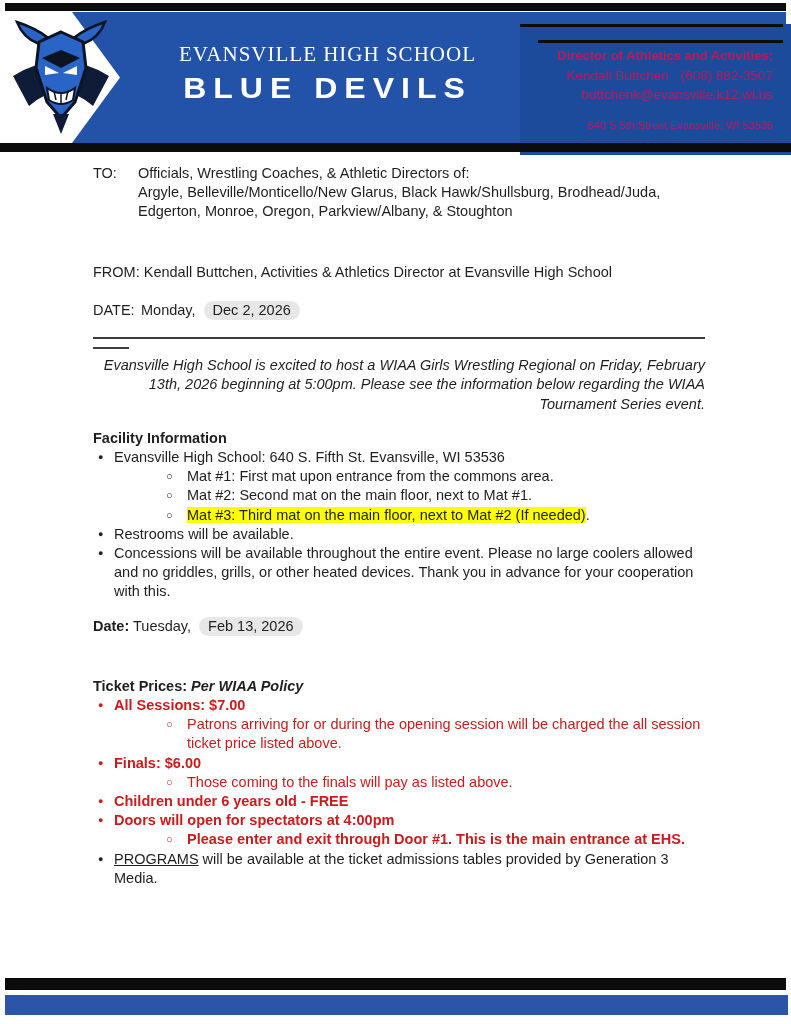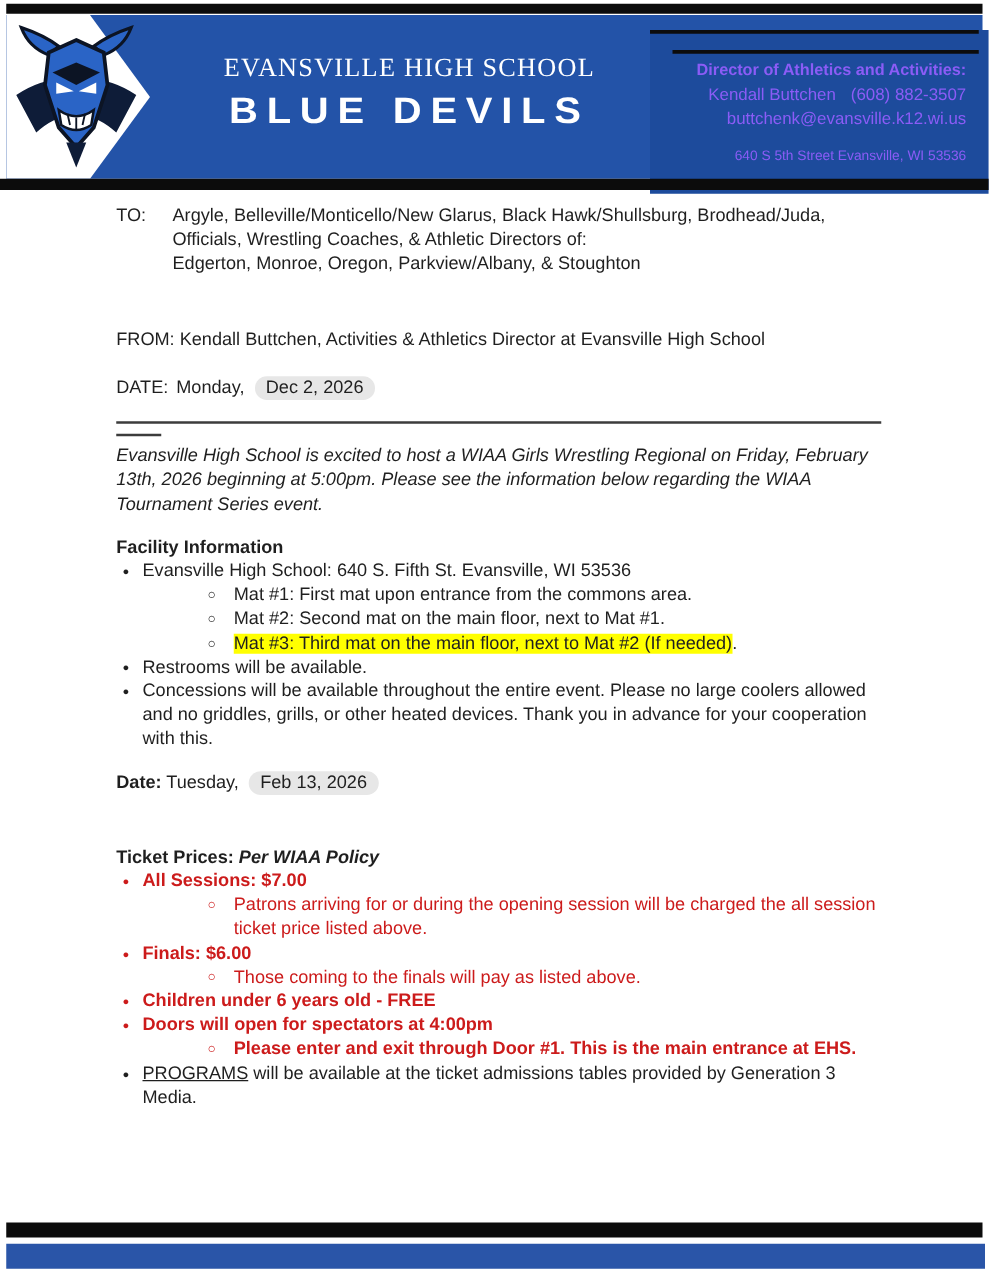--- a/index.html
+++ b/index.html
@@ -16,21 +16,21 @@
   .banner{position:absolute;left:5px;top:12px;width:781px;height:131px;background:var(--c-banner_blue,#2353a8);}
   .contact-panel{position:absolute;left:515px;top:12px;width:271px;height:131px;background:var(--c-panel_blue,#1d4b9c);}
   .hline{position:absolute;height:3px;background:var(--c-bar_black,#0c0c0c);}
   .hline1{left:520px;top:24px;width:263px;}
   .hline2{left:538px;top:40px;width:245px;}
   .pennant-svg{position:absolute;left:5px;top:12px;}
   .banner-center{position:absolute;left:135px;top:42px;width:385px;text-align:center;color:#ffffff;}
   .school-name{font-family:"Liberation Serif",serif;font-size:21px;letter-spacing:1px;white-space:nowrap;}
   .tagline{font-family:"Liberation Serif",serif;font-size:15px;margin-top:2px;}
   .team-name{font-size:32px;font-weight:bold;letter-spacing:7px;margin-top:3px;white-space:nowrap;transform:scaleY(.92);}
-  .contact-text{position:absolute;right:18px;top:48px;width:280px;text-align:right;color:#8b5cf6;}
+  .contact-text{position:absolute;right:18px;top:48px;width:280px;text-align:right;color:#be185d;}
   .contact-title{font-size:13px;font-weight:bold;}
   .contact-line{font-size:13.5px;margin-top:5px;}
   .contact-line .gap{display:inline-block;width:12px;}
   .contact-email{font-size:13.5px;margin-top:4px;}
   .contact-address{font-size:11px;margin-top:17px;text-align:right;}
   
   .footer-black{left:5px;top:978px;width:781px;height:12px;}
   .footer-blue{position:absolute;left:5px;top:995px;width:783px;height:20px;background:var(--c-footer_blue,#2a55a8);}
   
   .doc{position:absolute;left:93px;top:158px;width:612px;font-size:14.5px;line-height:19.2px;}
@@ -42,21 +42,21 @@
   .from-line{margin-top:22px;}
   .date-line{margin-top:19px;}
   .subject-line{margin-top:19px;}
   .chip{
     display:inline-block;background:var(--c-chip_gray,#e7e7e7);
     border-radius:10px;padding:0 9px;line-height:19px;height:19px;
     margin-left:4px;
   }
   .rule{margin-top:17px;height:2px;background:#3c3c3c;}
   .rule-short{margin-top:8px;width:36px;height:2px;background:#3c3c3c;}
-  .intro{margin-top:7px;text-align:left;font-style:italic;}
+  .intro{margin-top:7px;text-align:right;font-style:italic;}
   .section-heading{margin-top:15px;font-weight:bold;}
   .li{position:relative;}
   .li .mk{position:absolute;line-height:19.2px;}
   .l1{padding-left:21px;}
   .l1 .mk{left:5px;font-size:9px;top:0;}
   .l2{padding-left:94px;}
   .l2 .mk{left:73px;font-size:11px;top:0;}
   .red{color:var(--c-red,#cc1b1b);}
   .bold{font-weight:bold;}
   .hl{background:var(--c-highlight_yellow,#ffff00);text-align:center;}
@@ -105,22 +105,22 @@
   <div class="contact-address">640 S 5th Street Evansville, WI 53536</div>
 </div>
 
 <div class="bar header-bottom-bar"></div>
 
 <div class="doc">
 
   <div class="row to-block">
     <span class="label-cell">TO:</span>
     <div class="to-body">
+      <div>Officials, Wrestling Coaches, &amp; Athletic Directors of:</div>
       <div>Argyle, Belleville/Monticello/New Glarus, Black Hawk/Shullsburg, Brodhead/Juda,</div>
-      <div>Officials, Wrestling Coaches, &amp; Athletic Directors of:</div>
       <div>Edgerton, Monroe, Oregon, Parkview/Albany, &amp; Stoughton</div>
     </div>
     <div style="height:57.6px;"></div>
   </div>
 
   <div class="from-line">
     <span>FROM:</span>
     <span>Kendall Buttchen, Activities &amp; Athletics Director at Evansville High School</span>
   </div>
 

